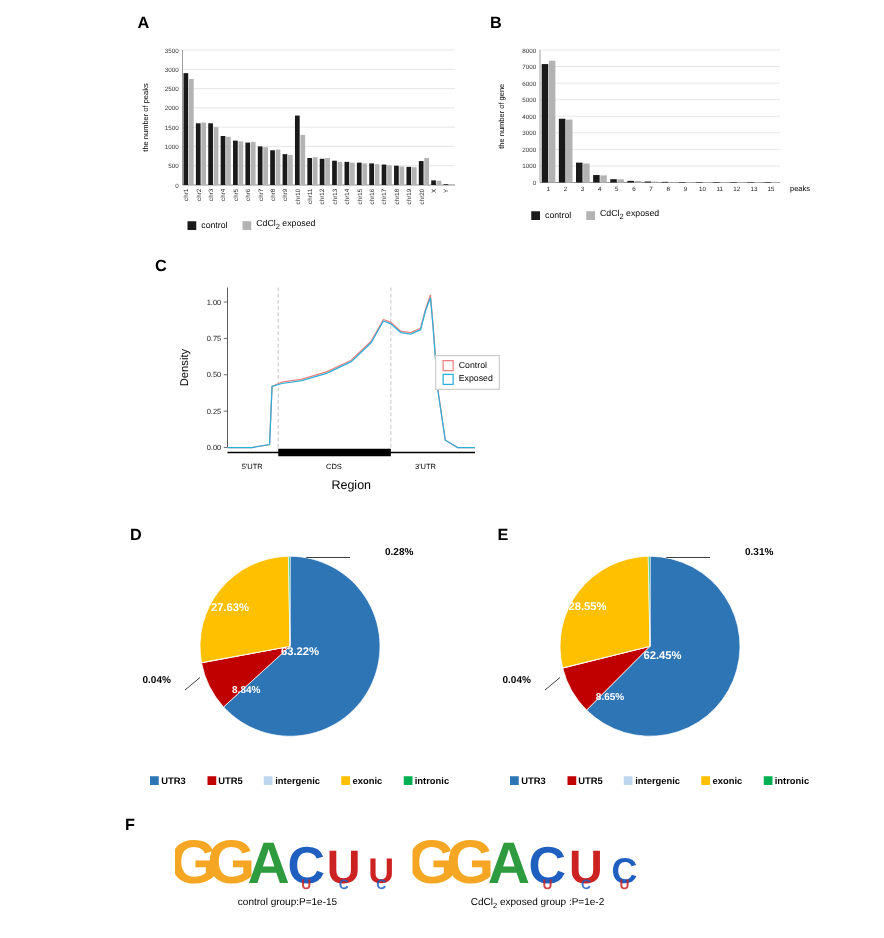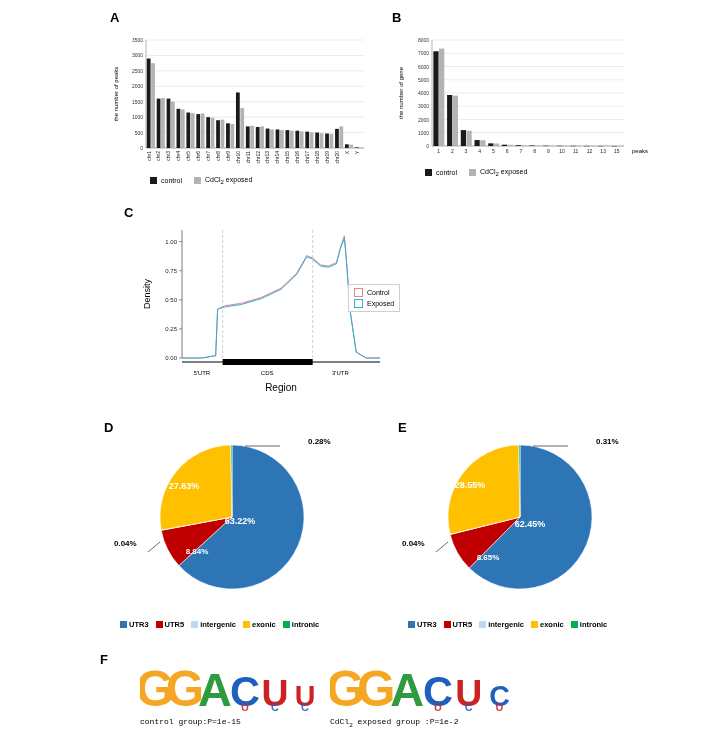--- a/index.html
+++ b/index.html
@@ -6,24 +6,24 @@
   body{
     width:707px;height:750px;background:#ffffff;
     font-family:"Liberation Sans", sans-serif;
     color:#000;position:relative;overflow:hidden;
   }
   .panel-letter{position:absolute;font-size:13px;font-weight:bold;font-family:"Liberation Sans",sans-serif;}
   svg{display:block;}
   .legend-row{display:flex;align-items:center;gap:4px;font-size:7px;}
   .swatch{display:inline-block;width:7px;height:7px;}
   
-  .pie-legend{display:flex;gap:7px;align-items:center;font-size:7.5px;font-weight:bold;}
+  .pie-legend{display:flex;gap:17px;align-items:center;font-size:7.5px;font-weight:bold;}
   .pie-legend .item{display:flex;align-items:center;gap:2px;}
   .pie-legend .sw{width:7px;height:7px;display:inline-block;}
-  .motif-label{font-size:8px;font-family:Liberation Mono, monospace;}
+  .motif-label{font-size:8px;text-align:center;}
   .sub{font-size:6px;vertical-align:sub;}
 </style>
 </head>
 <body>
 
 <div class="panel-letter" style="left:110px;top:10px;">A</div>
 <div class="panel-letter" style="left:392px;top:10px;">B</div>
 <div class="panel-letter" style="left:124px;top:205px;">C</div>
 <div class="panel-letter" style="left:104px;top:420px;">D</div>
 <div class="panel-letter" style="left:398px;top:420px;">E</div>

